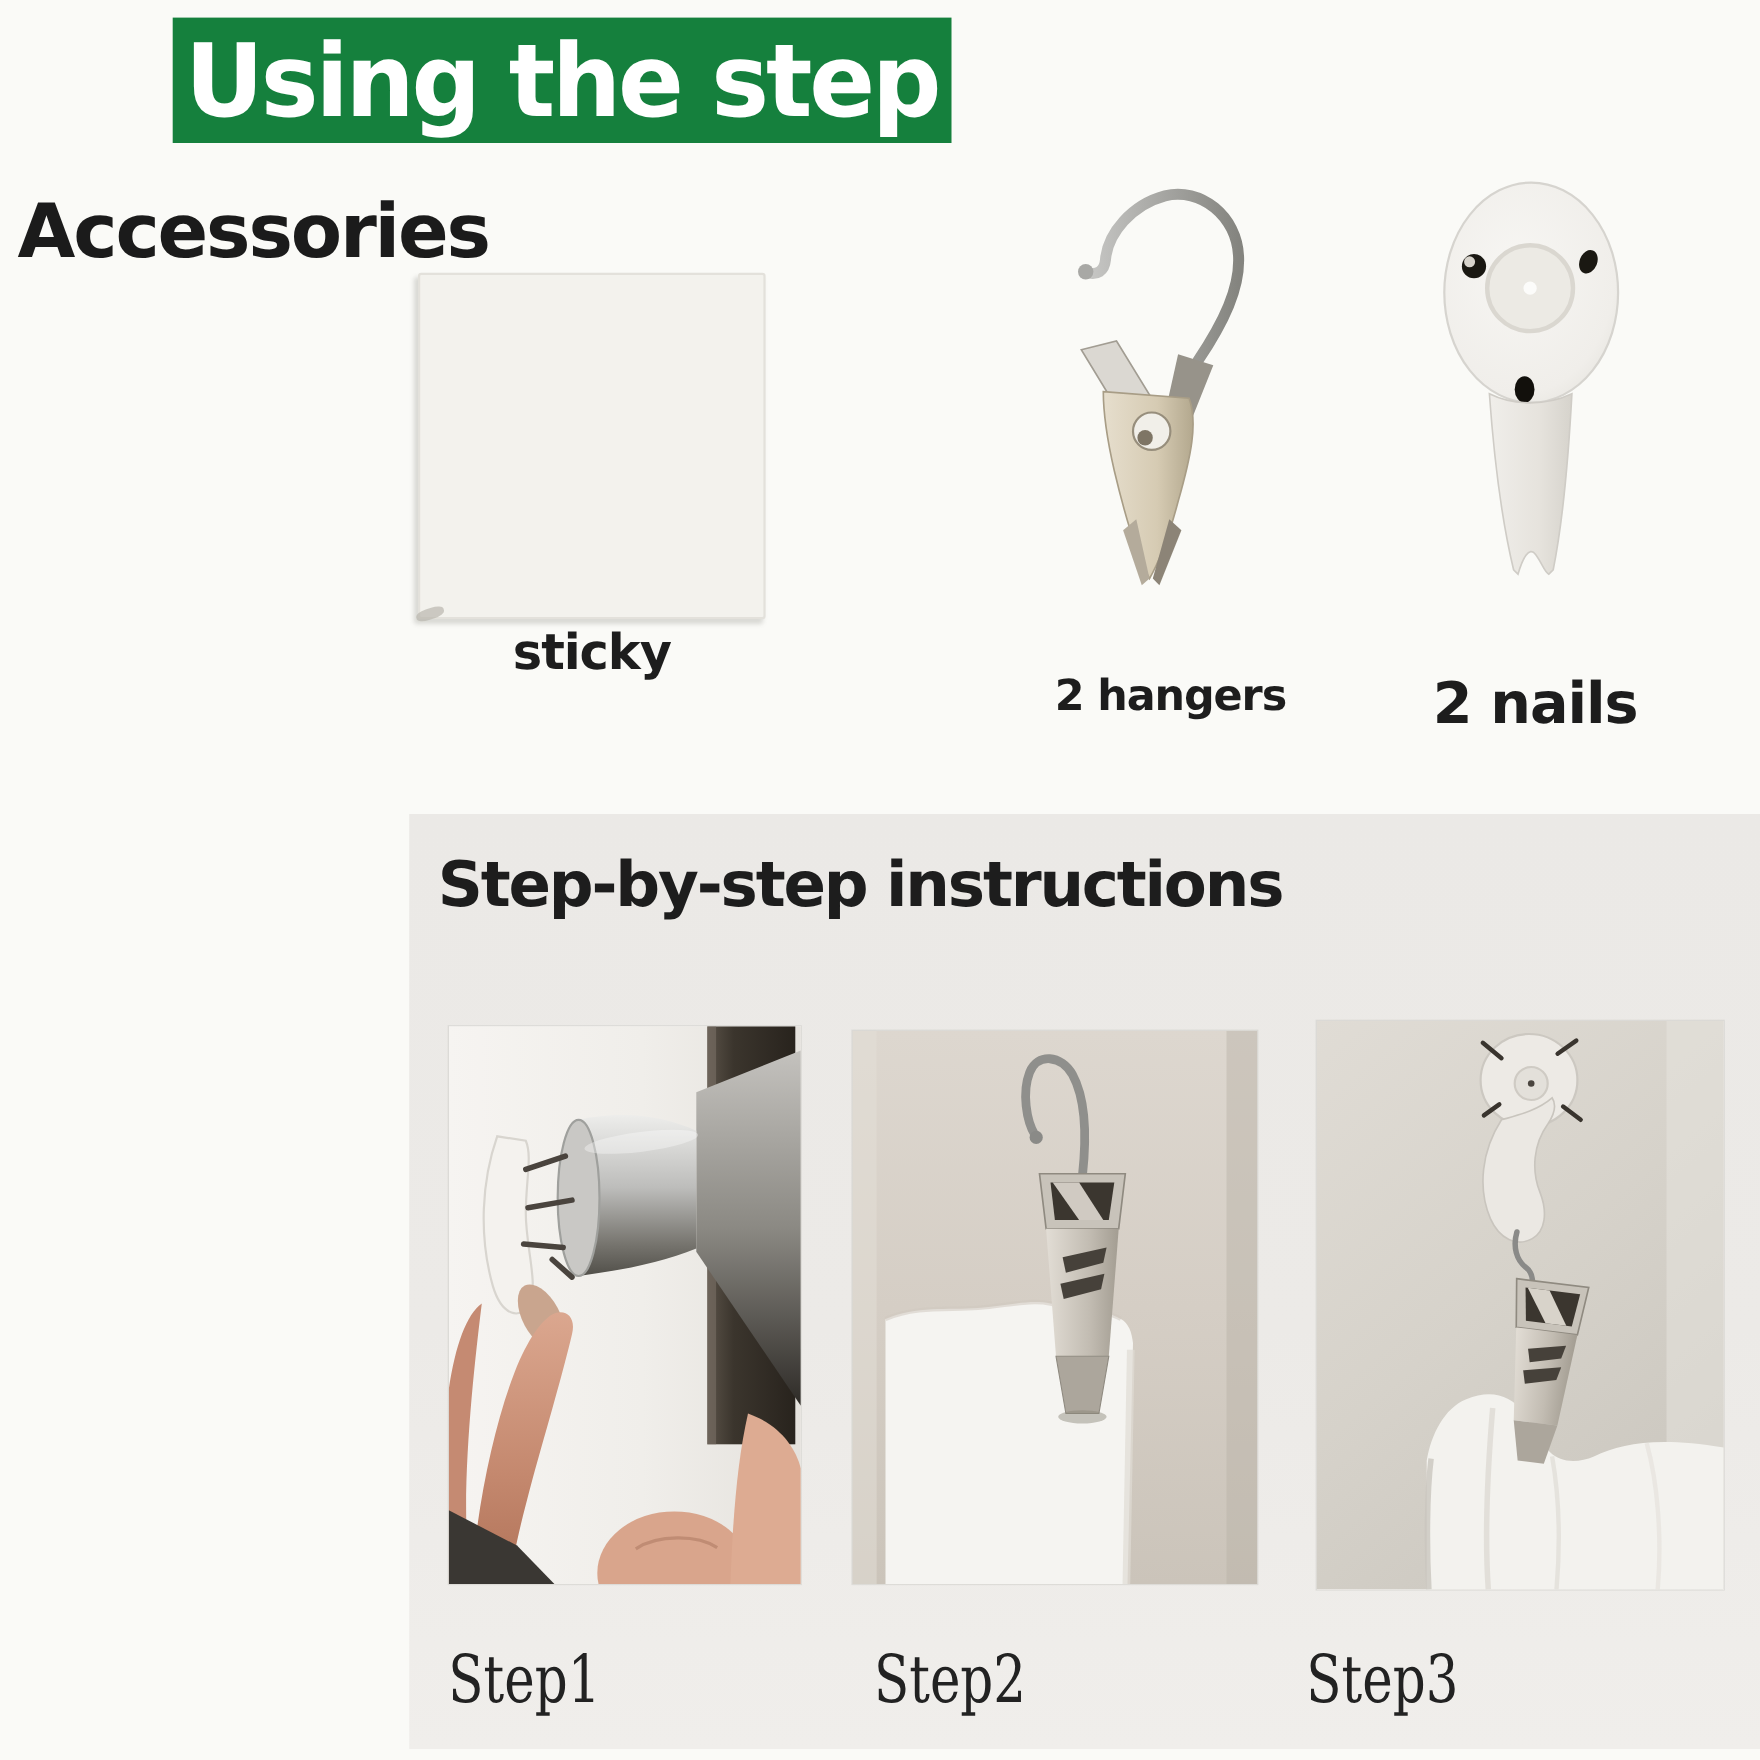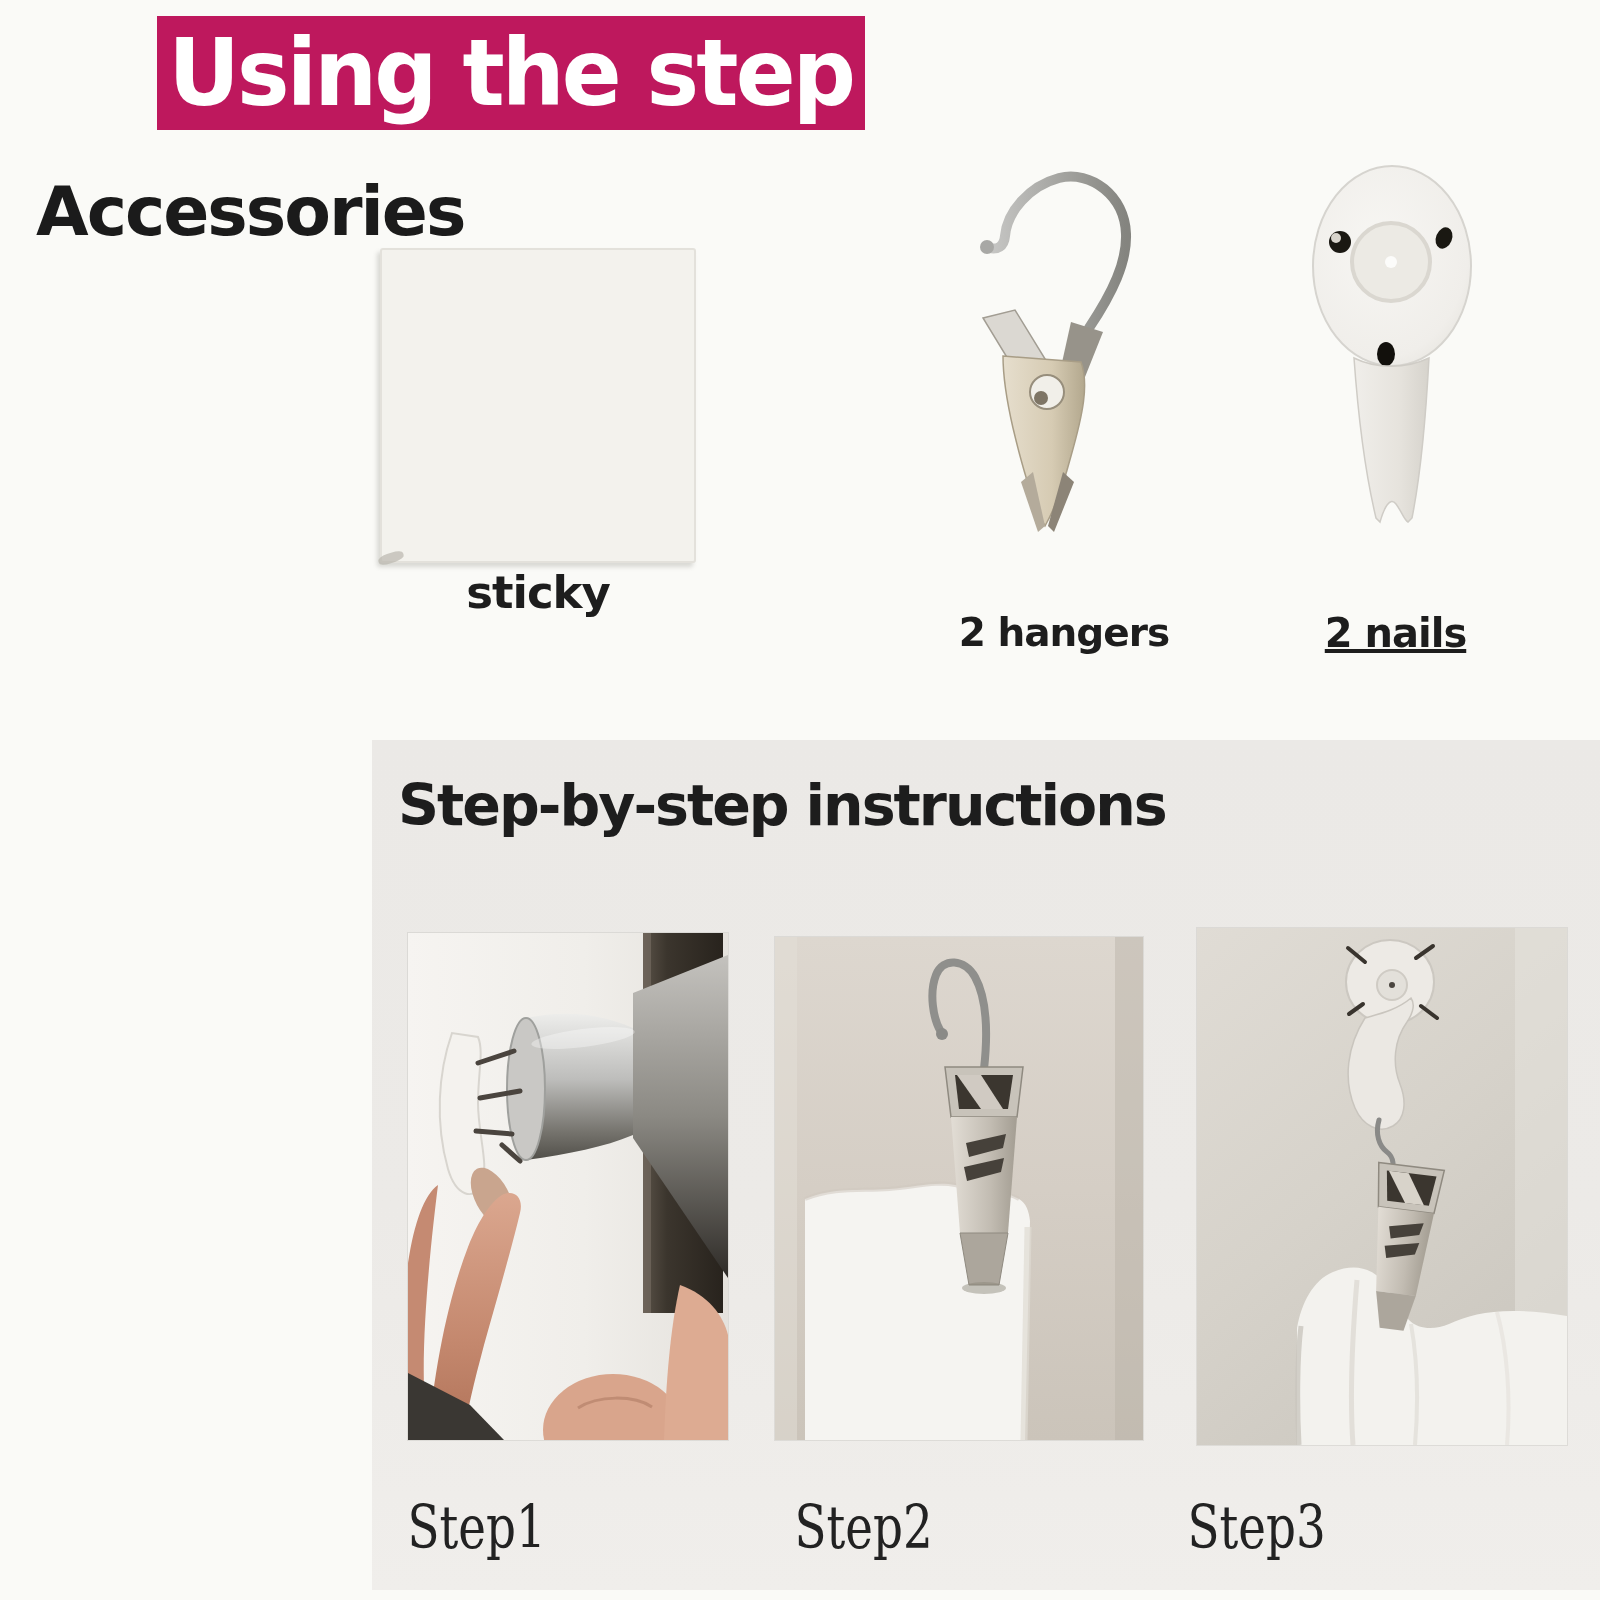--- a/index.html
+++ b/index.html
@@ -7,32 +7,32 @@
     width:1600px; height:1600px; position:relative;
     background:#FAFAF7; overflow:hidden;
     font-family:"DejaVu Sans","Liberation Sans",sans-serif;
     color:#1C1C1C;
   }
   .abs { position:absolute; }
 
   
   .banner {
     left:157px; top:16px; width:708px; height:114px;
-    background:#be185d;
+    background:#15803d;
     display:flex; align-items:center; justify-content:center;
   }
   .banner-text {
     color:#FFFFFF; font-size:92px; font-weight:bold;
     letter-spacing:-3px; white-space:nowrap;
     transform:scaleX(.96); transform-origin:center;
   }
 
   
   .accessories-heading {
-    left:36px; top:172px; font-size:68px; font-weight:bold;
+    left:16px; top:172px; font-size:68px; font-weight:bold;
     letter-spacing:-2px; color:#1b1b1b;
   }
   .sticky-square {
     left:380px; top:248px; width:312px; height:311px;
     background:#F3F2ED;
     border:2px solid #E3E1DB;
     border-radius:3px;
     box-shadow:-3px 4px 4px rgba(120,118,110,0.25);
   }
   .sticky-square::after{
@@ -42,21 +42,21 @@
   }
   .hanger-photo { left:975px; top:160px; width:160px; height:380px; }
   .nail-photo   { left:1310px; top:162px; width:165px; height:375px; }
 
   .acc-label {
     font-weight:bold; text-align:center; color:#1d1d1d;
     letter-spacing:-1px;
   }
   .label-sticky  { left:380px; top:566px; width:316px; font-size:45px; }
   .label-hangers { left:939px;  top:610px; width:250px; font-size:39px; }
-  .label-nails   { left:1268px; top:610px; width:255px; font-size:40px;text-decoration:underline; }
+  .label-nails   { left:1268px; top:610px; width:255px; font-size:52px; }
 
   
   .panel {
     left:372px; top:740px; width:1228px; height:850px;
     background:linear-gradient(180deg,#EBE9E6 0%,#ECEAE7 55%,#F0EEEB 100%);
   }
   .panel-heading {
     left:398px; top:772px; font-size:57px; font-weight:bold;
     letter-spacing:-2px; color:#1d1d1d;
   }

